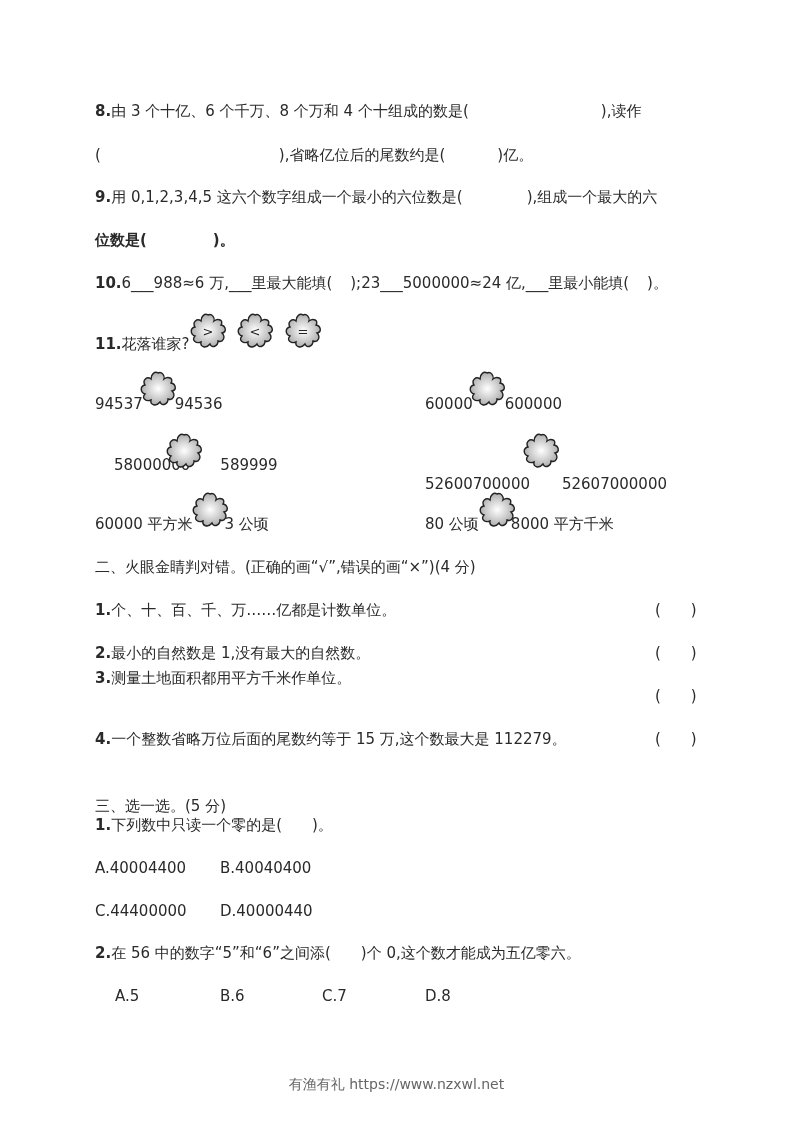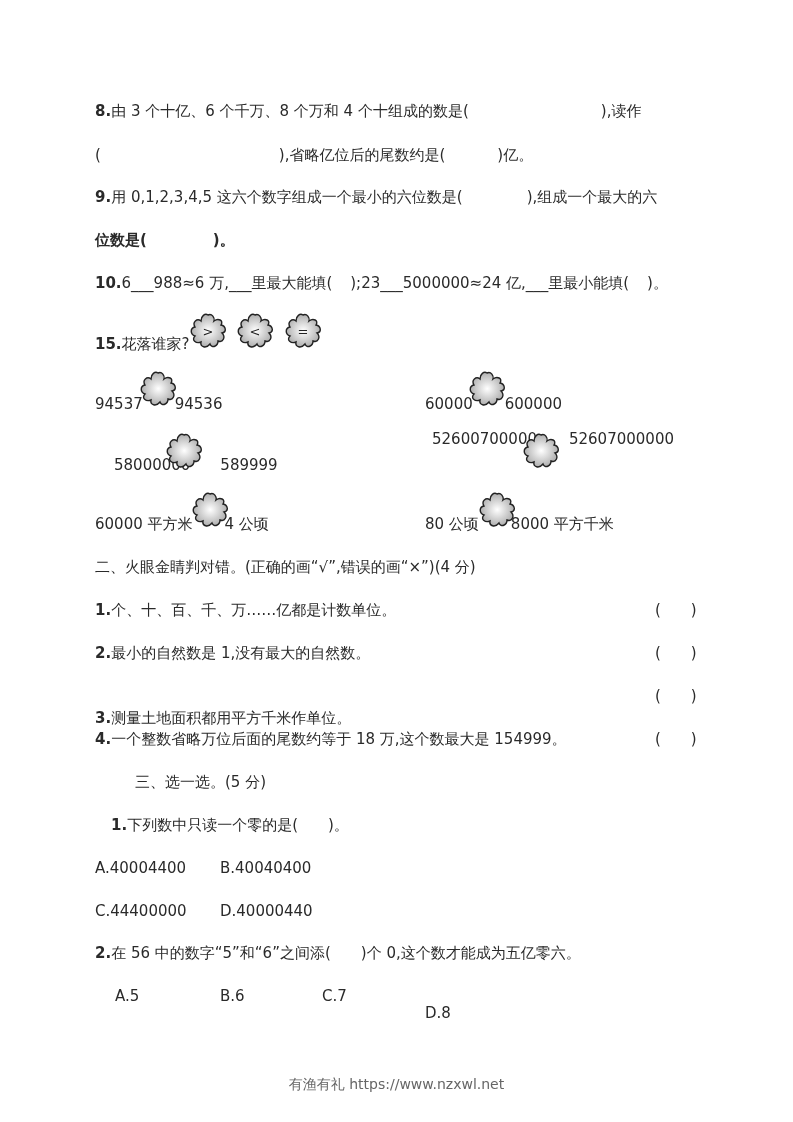--- a/index.html
+++ b/index.html
@@ -53,21 +53,21 @@
 </div>
 <div class="line" style="top:230px;font-weight:bold;">
   <span>位数是(</span><span class="blank" style="width:66px;"></span><span>)。</span>
 </div>
 
 <div class="line" style="top:273px;">
   <span class="qnum">10.</span><span>6___988≈6 万,___里最大能填(</span><span class="blank" style="width:18px;"></span><span>);23___5000000≈24 亿,___里最小能填(</span><span class="blank" style="width:18px;"></span><span>)。</span>
 </div>
 
 <div class="line" style="top:334px;">
-  <span class="qnum">15.</span><span>花落谁家?</span>
+  <span class="qnum">11.</span><span>花落谁家?</span>
 </div>
 <div class="flower" style="left:188px; top:312px;">
   <svg viewBox="0 0 40 38">
       <use href="#flower-shape"></use>
       <text x="20" y="24" text-anchor="middle" font-size="13" font-family="DejaVu Sans, sans-serif" fill="#222">&gt;</text>
     </svg>
 </div>
 <div class="flower" style="left:235px; top:312px;">
   <svg viewBox="0 0 40 38">
       <use href="#flower-shape"></use>
@@ -101,31 +101,31 @@
 
 <div class="line" style="top:455px;margin-left:19px;">
   <span>58000000</span><span class="blank" style="width:30px;"></span><span>589999</span>
 </div>
 <div class="flower" style="left:164px; top:432px;">
     <svg viewBox="0 0 40 38">
       <use href="#flower-shape"></use>
     </svg>
   </div>
 
-<div class="line" style="left:425px; top:429px;margin-left:7px;">
+<div class="line" style="left:425px; top:474px;">
   <span>52600700000</span><span class="blank" style="width:32px;"></span><span>52607000000</span>
 </div>
 <div class="flower" style="left:521px; top:432px;">
     <svg viewBox="0 0 40 38">
       <use href="#flower-shape"></use>
     </svg>
   </div>
 
 <div class="line" style="top:514px;">
-  <span>60000 平方米</span><span class="blank" style="width:32px;"></span><span>4 公顷</span>
+  <span>60000 平方米</span><span class="blank" style="width:32px;"></span><span>3 公顷</span>
 </div>
 <div class="flower" style="left:190px; top:491px;">
     <svg viewBox="0 0 40 38">
       <use href="#flower-shape"></use>
     </svg>
   </div>
 
 <div class="line" style="left:425px; top:514px;">
   <span>80 公顷</span><span class="blank" style="width:32px;"></span><span>8000 平方千米</span>
 </div>
@@ -140,41 +140,41 @@
 <div class="line" style="top:600px;text-align:right;">
   <span class="qnum">1.</span><span>个、十、百、千、万……亿都是计数单位。</span>
 </div>
 <div class="paren-right" style="top:600px;">(　　)</div>
 
 <div class="line" style="top:643px;">
   <span class="qnum">2.</span><span>最小的自然数是 1,没有最大的自然数。</span>
 </div>
 <div class="paren-right" style="top:643px;">(　　)</div>
 
-<div class="line" style="top:708px;">
+<div class="line" style="top:668px;">
   <span class="qnum">3.</span><span>测量土地面积都用平方千米作单位。</span>
 </div>
 <div class="paren-right" style="top:686px;">(　　)</div>
 
 <div class="line" style="top:729px;">
-  <span class="qnum">4.</span><span>一个整数省略万位后面的尾数约等于 18 万,这个数最大是 154999。</span>
+  <span class="qnum">4.</span><span>一个整数省略万位后面的尾数约等于 15 万,这个数最大是 112279。</span>
 </div>
 <div class="paren-right" style="top:729px;">(　　)</div>
 
-<div class="line" style="top:772px;margin-left:40px;">三、选一选。(5 分)</div>
+<div class="line" style="top:796px;">三、选一选。(5 分)</div>
 
-<div class="line" style="top:815px;margin-left:16px;">
+<div class="line" style="top:815px;">
   <span class="qnum">1.</span><span>下列数中只读一个零的是(　　)。</span>
 </div>
 <div class="line" style="top:858px;">A.40004400</div>
 <div class="line" style="left:220px; top:858px;">B.40040400</div>
 <div class="line" style="top:901px;text-align:right;">C.44400000</div>
 <div class="line" style="left:220px; top:901px;">D.40000440</div>
 
 <div class="line" style="top:943px;">
   <span class="qnum">2.</span><span>在 56 中的数字“5”和“6”之间添(　　)个 0,这个数才能成为五亿零六。</span>
 </div>
 <div class="line" style="top:986px;margin-left:20px;">A.5</div>
 <div class="line" style="left:220px; top:986px;">B.6</div>
 <div class="line" style="left:322px; top:986px;">C.7</div>
-<div class="line" style="left:425px; top:986px;margin-top:17px;">D.8</div>
+<div class="line" style="left:425px; top:986px;">D.8</div>
 
 <div class="footer">有渔有礼 https://www.nzxwl.net</div>
 
 </body></html>

